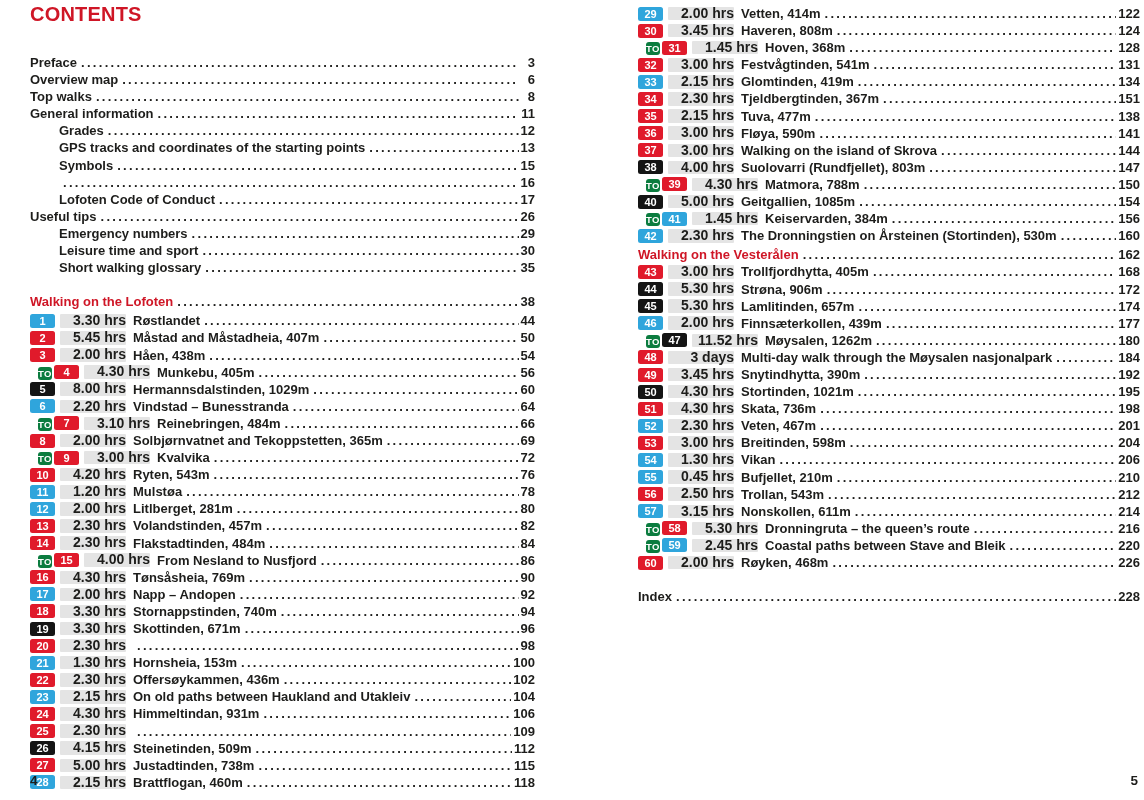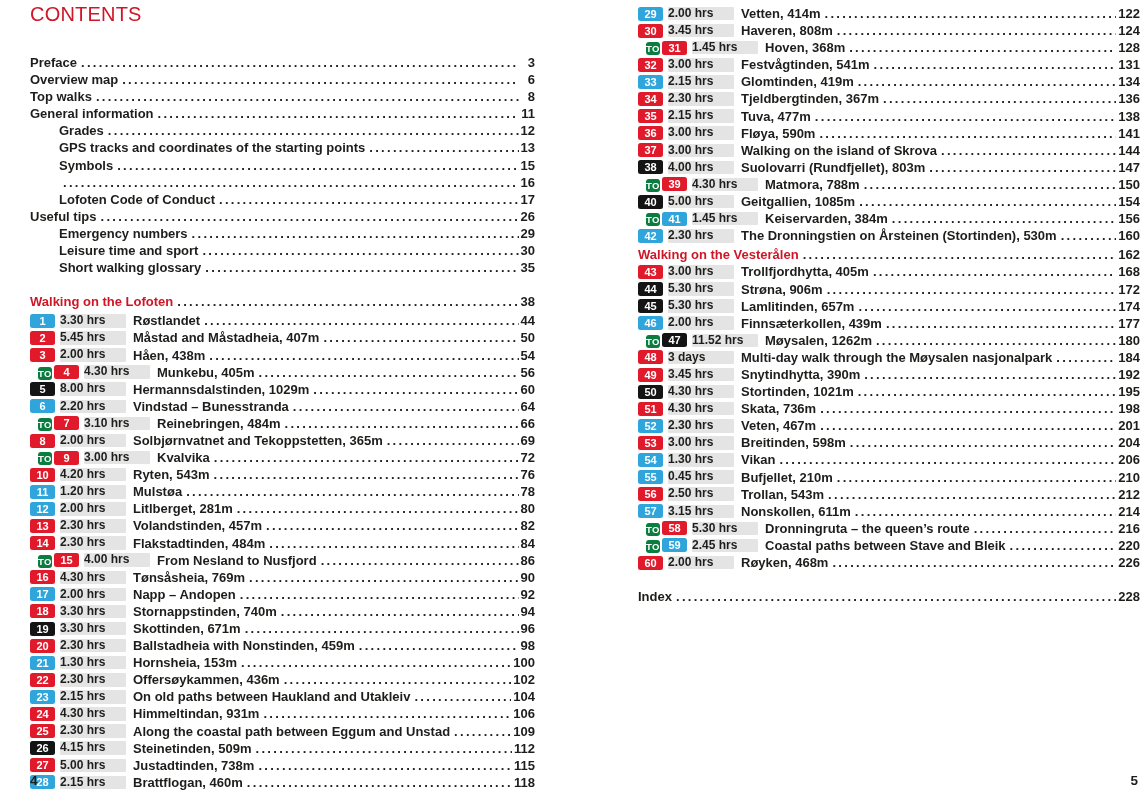--- a/index.html
+++ b/index.html
@@ -4,21 +4,21 @@
 <style>
   :root{
     --accent-red:#cf1626; --badge-red:#e01a2b; --badge-blue:#2fa5dc;
     --badge-black:#141414; --top-green:#0b7c3f; --duration-bg:#e4e4e4; --text:#1d1d1b;
   }
   html,body{margin:0;padding:0;background:#ffffff;}
   .spread{position:relative;width:1144px;height:800px;background:#fff;overflow:hidden;
     font-family:"Liberation Sans","DejaVu Sans",sans-serif;color:var(--text);}
   .page-left{position:absolute;left:30px;top:0;width:505px;}
   .page-right{position:absolute;left:638px;top:5px;width:502px;}
-  .title{margin:0;padding-top:2px;font-size:20px;line-height:25px;font-weight:400;
+  .title{margin:0;padding-top:2px;font-size:20px;line-height:25px;font-weight:700;
     letter-spacing:.2px;color:var(--accent-red);}
   .frontmatter{margin-top:27px;}
   .row{display:flex;align-items:baseline;height:17.1px;line-height:17px;
     font-size:13px;font-weight:700;}
   .indent{padding-left:29px;}
   .label{flex:0 0 auto;white-space:nowrap;}
   .dots{flex:1 1 0;overflow:hidden;white-space:nowrap;letter-spacing:2.3px;
     padding-left:4px;margin-right:2px;}
   .pg{flex:0 0 auto;min-width:14px;text-align:right;white-space:nowrap;}
   .heading-row .label{color:var(--accent-red);}
@@ -28,21 +28,21 @@
   .walks-cont{margin-left:-28px;}
   .topslot{flex:0 0 26px;margin-right:2px;align-self:center;}
   .topbadge{display:inline-block;width:14px;height:13px;line-height:13px;border-radius:3px;
     background:var(--top-green);color:#fff;font-size:9.5px;font-weight:700;text-align:center;
     letter-spacing:.4px;margin-left:36px;}
   .badge{flex:0 0 25px;align-self:center;height:14px;line-height:14px;border-radius:2.5px;
     color:#fff;font-size:11px;font-weight:700;text-align:center;margin-right:5px;}
   .b-red{background:var(--badge-red);} .b-blue{background:var(--badge-blue);}
   .b-black{background:var(--badge-black);}
   .dur{flex:0 0 66px;align-self:center;height:13.5px;line-height:13.5px;border-radius:1px;
-    background:var(--duration-bg);font-size:12px;font-weight:700;text-align:left;
+    background:var(--duration-bg);font-size:14px;font-weight:700;text-align:right;
     margin-right:7px;}
   .index-row{margin-top:17px;}
   .folio{position:absolute;top:773px;font-size:13.5px;font-weight:700;}
   .folio-left{left:30px;} .folio-right{right:6px;}
 </style>
 </head>
 <body>
 
 <div class="spread">
 
@@ -272,21 +272,20 @@
     <span class="badge b-black">19</span>
     <span class="dur">3.30 hrs</span>
     <span class="label">Skottinden, 671m</span>
     <span class="dots">................................................................................................................................................................</span>
     <span class="pg">96</span>
   </div>
         <div class="row walk-row">
     <span class="topslot"></span>
     <span class="badge b-red">20</span>
     <span class="dur">2.30 hrs</span>
-    <span class="label">Ballstadheia with Nonstinden, 459m</span>
     <span class="dots">................................................................................................................................................................</span>
     <span class="pg">98</span>
   </div>
         <div class="row walk-row">
     <span class="topslot"></span>
     <span class="badge b-blue">21</span>
     <span class="dur">1.30 hrs</span>
     <span class="label">Hornsheia, 153m</span>
     <span class="dots">................................................................................................................................................................</span>
     <span class="pg">100</span>
@@ -312,21 +311,20 @@
     <span class="badge b-red">24</span>
     <span class="dur">4.30 hrs</span>
     <span class="label">Himmeltindan, 931m</span>
     <span class="dots">................................................................................................................................................................</span>
     <span class="pg">106</span>
   </div>
         <div class="row walk-row">
     <span class="topslot"></span>
     <span class="badge b-red">25</span>
     <span class="dur">2.30 hrs</span>
-    <span class="label">Along the coastal path between Eggum and Unstad</span>
     <span class="dots">................................................................................................................................................................</span>
     <span class="pg">109</span>
   </div>
         <div class="row walk-row">
     <span class="topslot"></span>
     <span class="badge b-black">26</span>
     <span class="dur">4.15 hrs</span>
     <span class="label">Steinetinden, 509m</span>
     <span class="dots">................................................................................................................................................................</span>
     <span class="pg">112</span>
@@ -391,21 +389,21 @@
     <span class="label">Glomtinden, 419m</span>
     <span class="dots">................................................................................................................................................................</span>
     <span class="pg">134</span>
   </div>
         <div class="row walk-row">
     <span class="topslot"></span>
     <span class="badge b-red">34</span>
     <span class="dur">2.30 hrs</span>
     <span class="label">Tjeldbergtinden, 367m</span>
     <span class="dots">................................................................................................................................................................</span>
-    <span class="pg">136</span>
+    <span class="pg">151</span>
   </div>
         <div class="row walk-row">
     <span class="topslot"></span>
     <span class="badge b-red">35</span>
     <span class="dur">2.15 hrs</span>
     <span class="label">Tuva, 477m</span>
     <span class="dots">................................................................................................................................................................</span>
     <span class="pg">138</span>
   </div>
         <div class="row walk-row">

